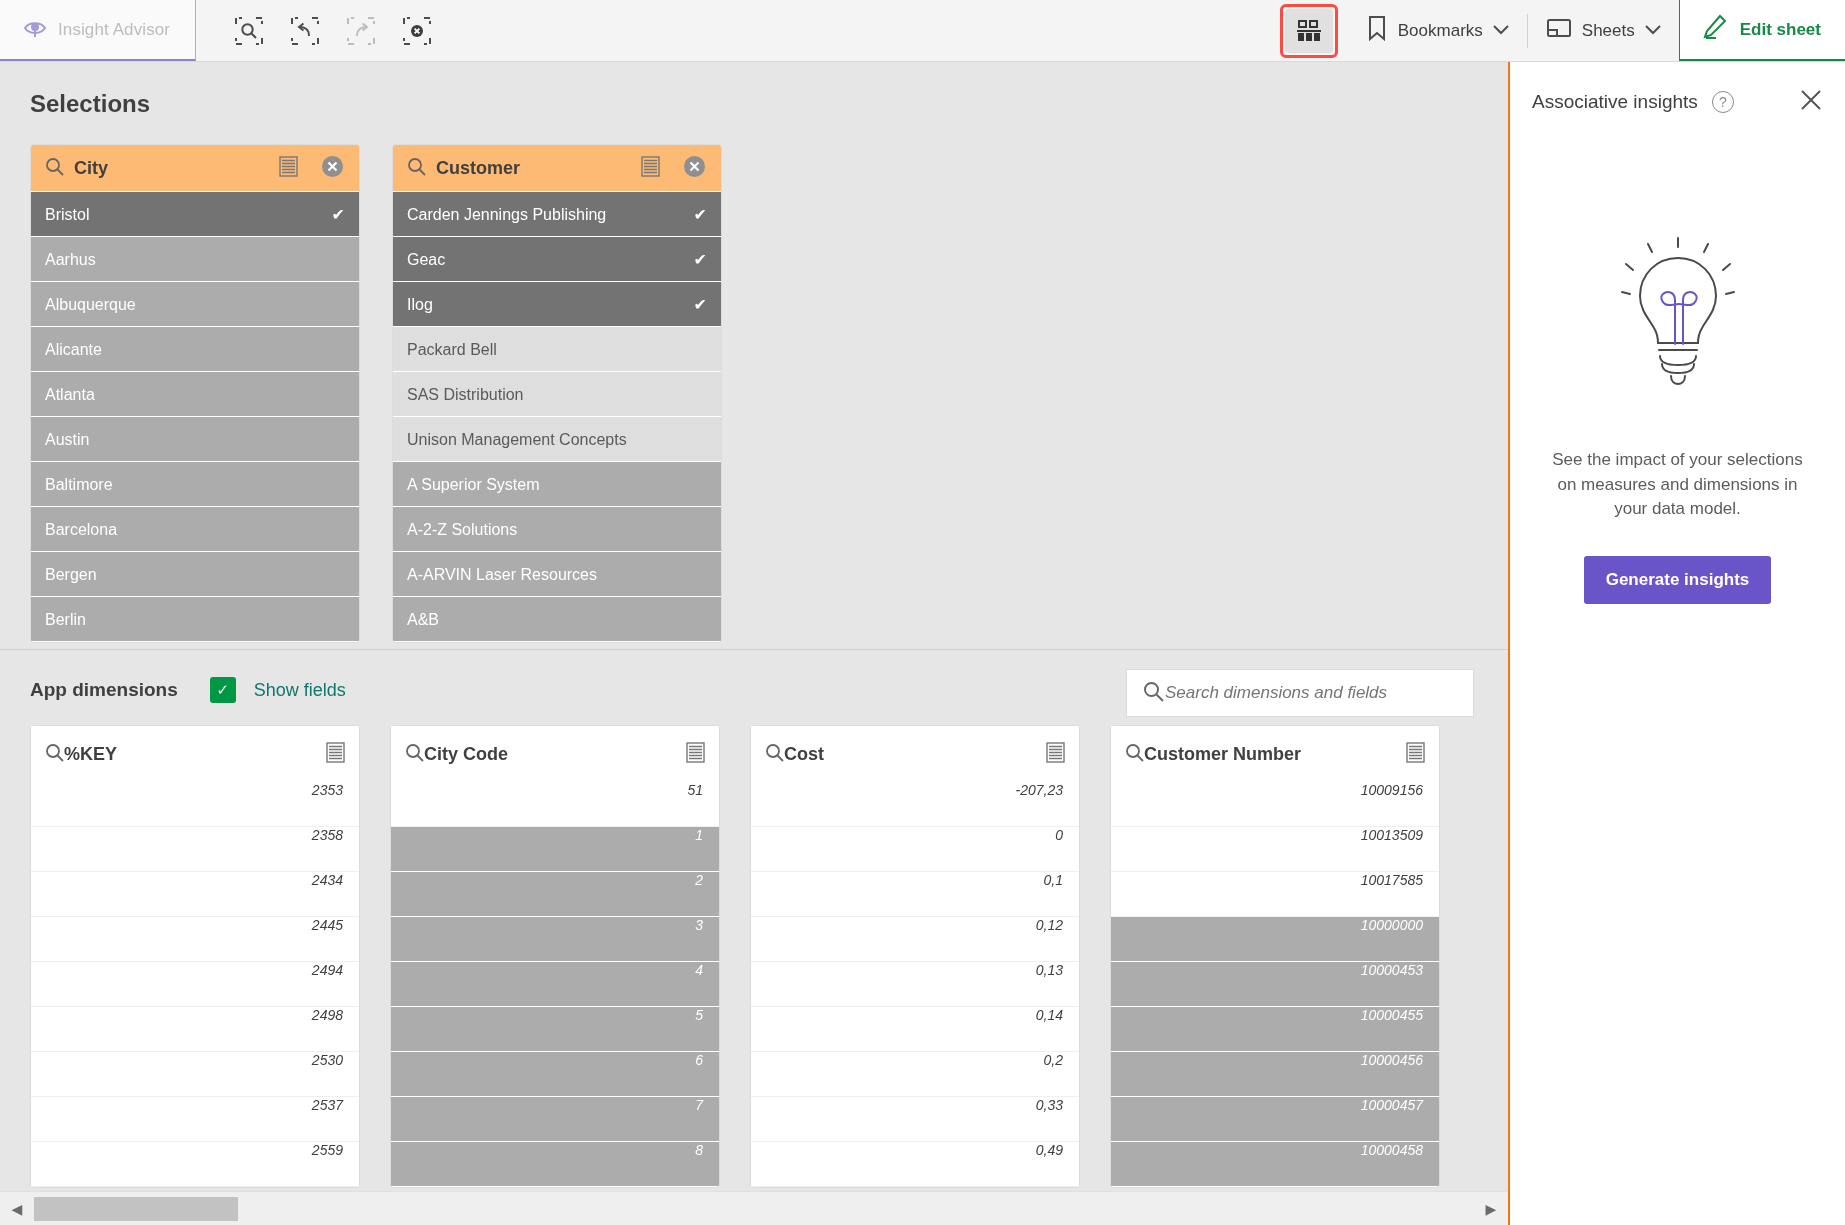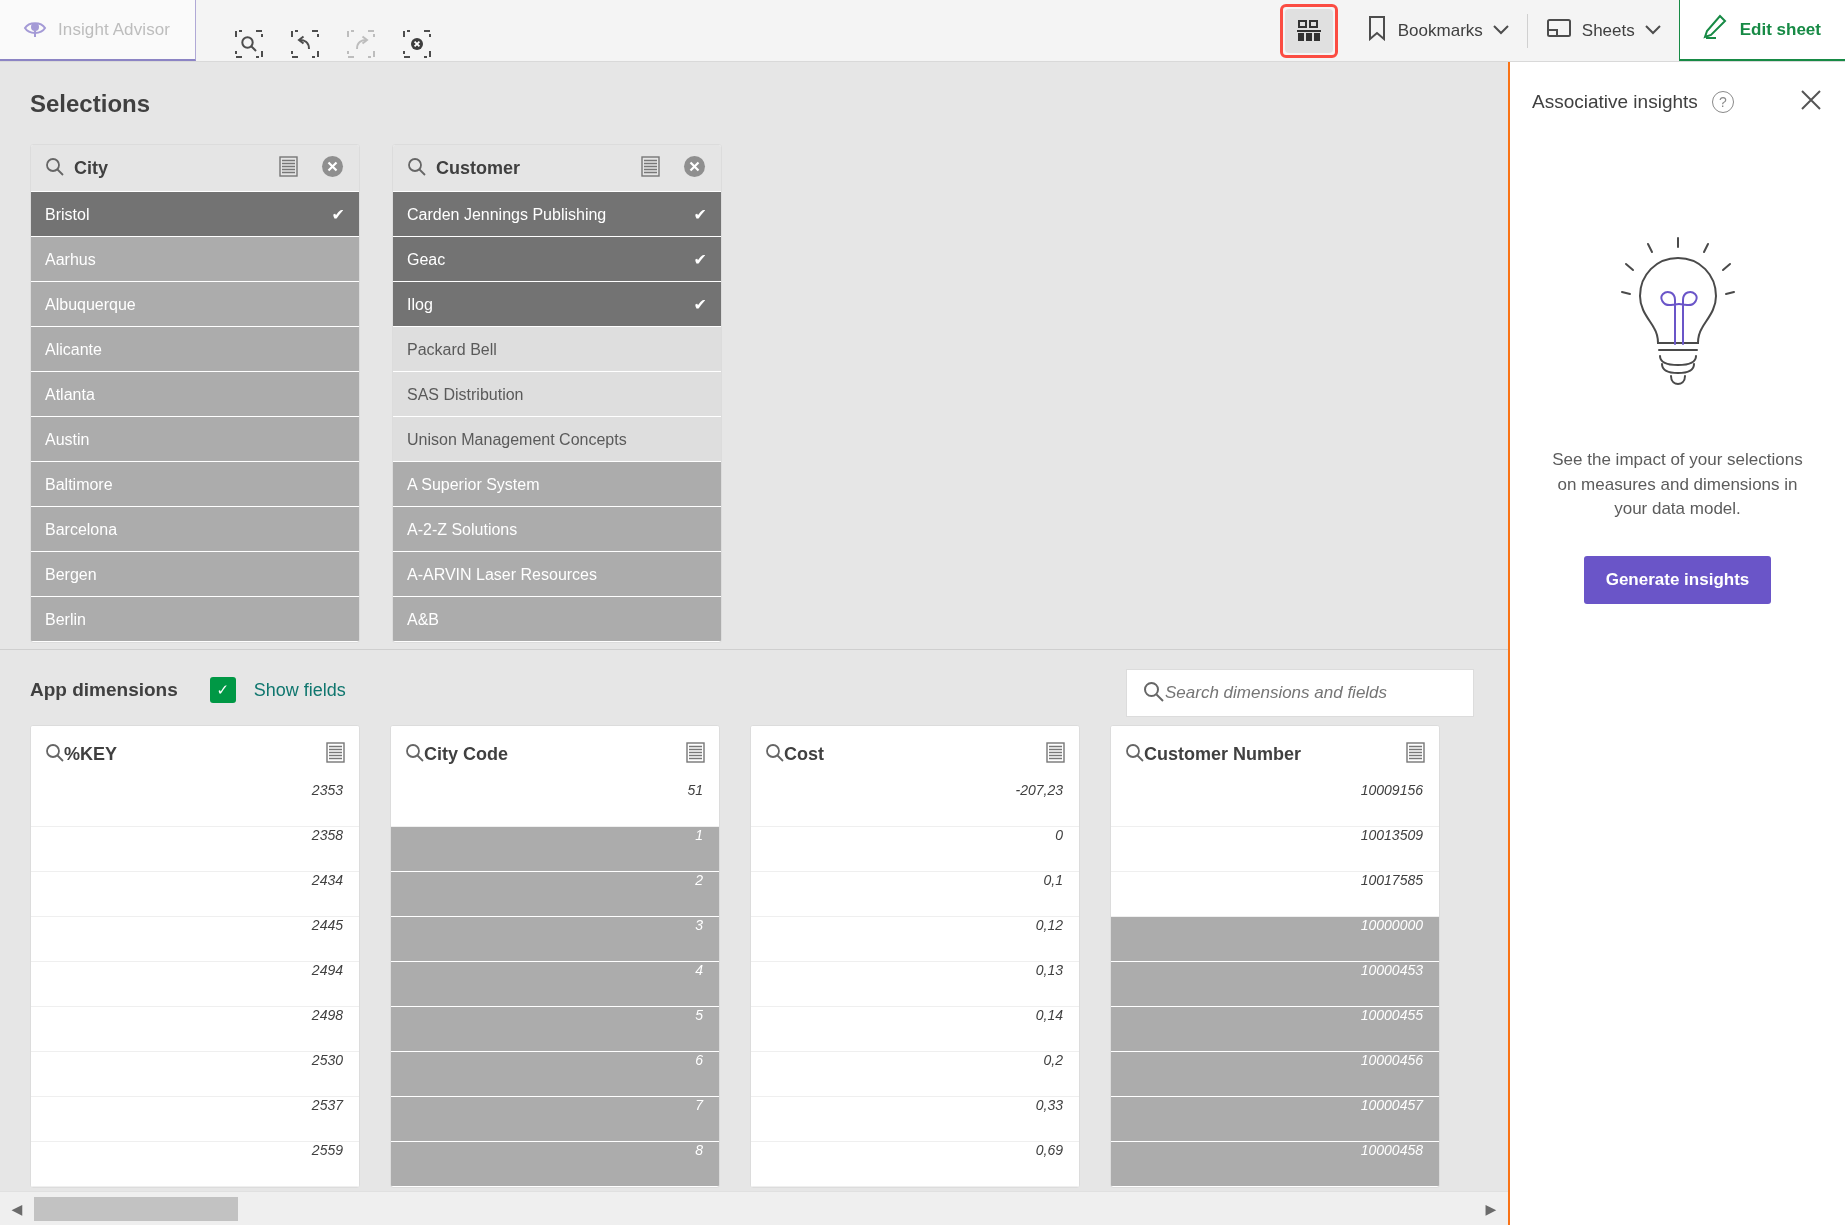--- a/index.html
+++ b/index.html
@@ -9,21 +9,21 @@
     background: #ffffff;
     overflow: hidden;
   }
 
   
   .toolbar {
     position: absolute; top: 0; left: 0;
     width: 1845px; height: 62px;
     background: #f4f4f4;
     border-bottom: 1px solid #d9d9d9;
-    display: flex; align-items: flex-end;
+    display: flex; align-items: center;
   }
   .insight-advisor {
     width: 196px; height: 61px;
     background: #fafafa;
     border-right: 1px solid #b0a9d6;
     border-bottom: 2px solid #8c84c4;
     display: flex; align-items: center; gap: 10px;
     padding-left: 22px;
   }
   .ia-label { font-size: 17px; color: #bdbdbd; letter-spacing: .1px; }
@@ -88,21 +88,21 @@
 
   .listbox-row { display: flex; gap: 32px; padding: 26px 0 0 30px; }
   .listbox {
     width: 330px;
     background: #ffffff;
     border: 1px solid #dcdcdc;
     border-radius: 3px;
     overflow: hidden;
   }
   .lb-head {
-    height: 47px; background: #e5e5e5;
+    height: 47px; background: #fdba74;
     display: flex; align-items: center; gap: 10px;
     padding: 0 14px 0 14px;
     border-bottom: 1px solid #ffffff;
   }
   .lb-title { font-size: 18px; font-weight: bold; color: #404040; flex: 1 1 auto; }
   .lb-rows { }
   .lb-row {
     height: 45px; line-height: 45px;
     padding: 0 14px;
     font-size: 16px;
@@ -629,21 +629,21 @@
             <div class="fb-row opt">
               <span>0,14</span>
             </div>
             <div class="fb-row opt">
               <span>0,2</span>
             </div>
             <div class="fb-row opt">
               <span>0,33</span>
             </div>
             <div class="fb-row opt">
-              <span>0,69</span>
+              <span>0,49</span>
             </div>
           </div>
       </div>
 
       <div class="fieldbox">
         <div class="fb-head">
           <span>
             <svg width="19" height="19" viewBox="0 0 19 19">
               <circle cx="8" cy="8" r="6" fill="none" stroke="#666" stroke-width="1.8"></circle>
               <line x1="12.5" y1="12.5" x2="18" y2="18" stroke="#666" stroke-width="1.8"></line>

